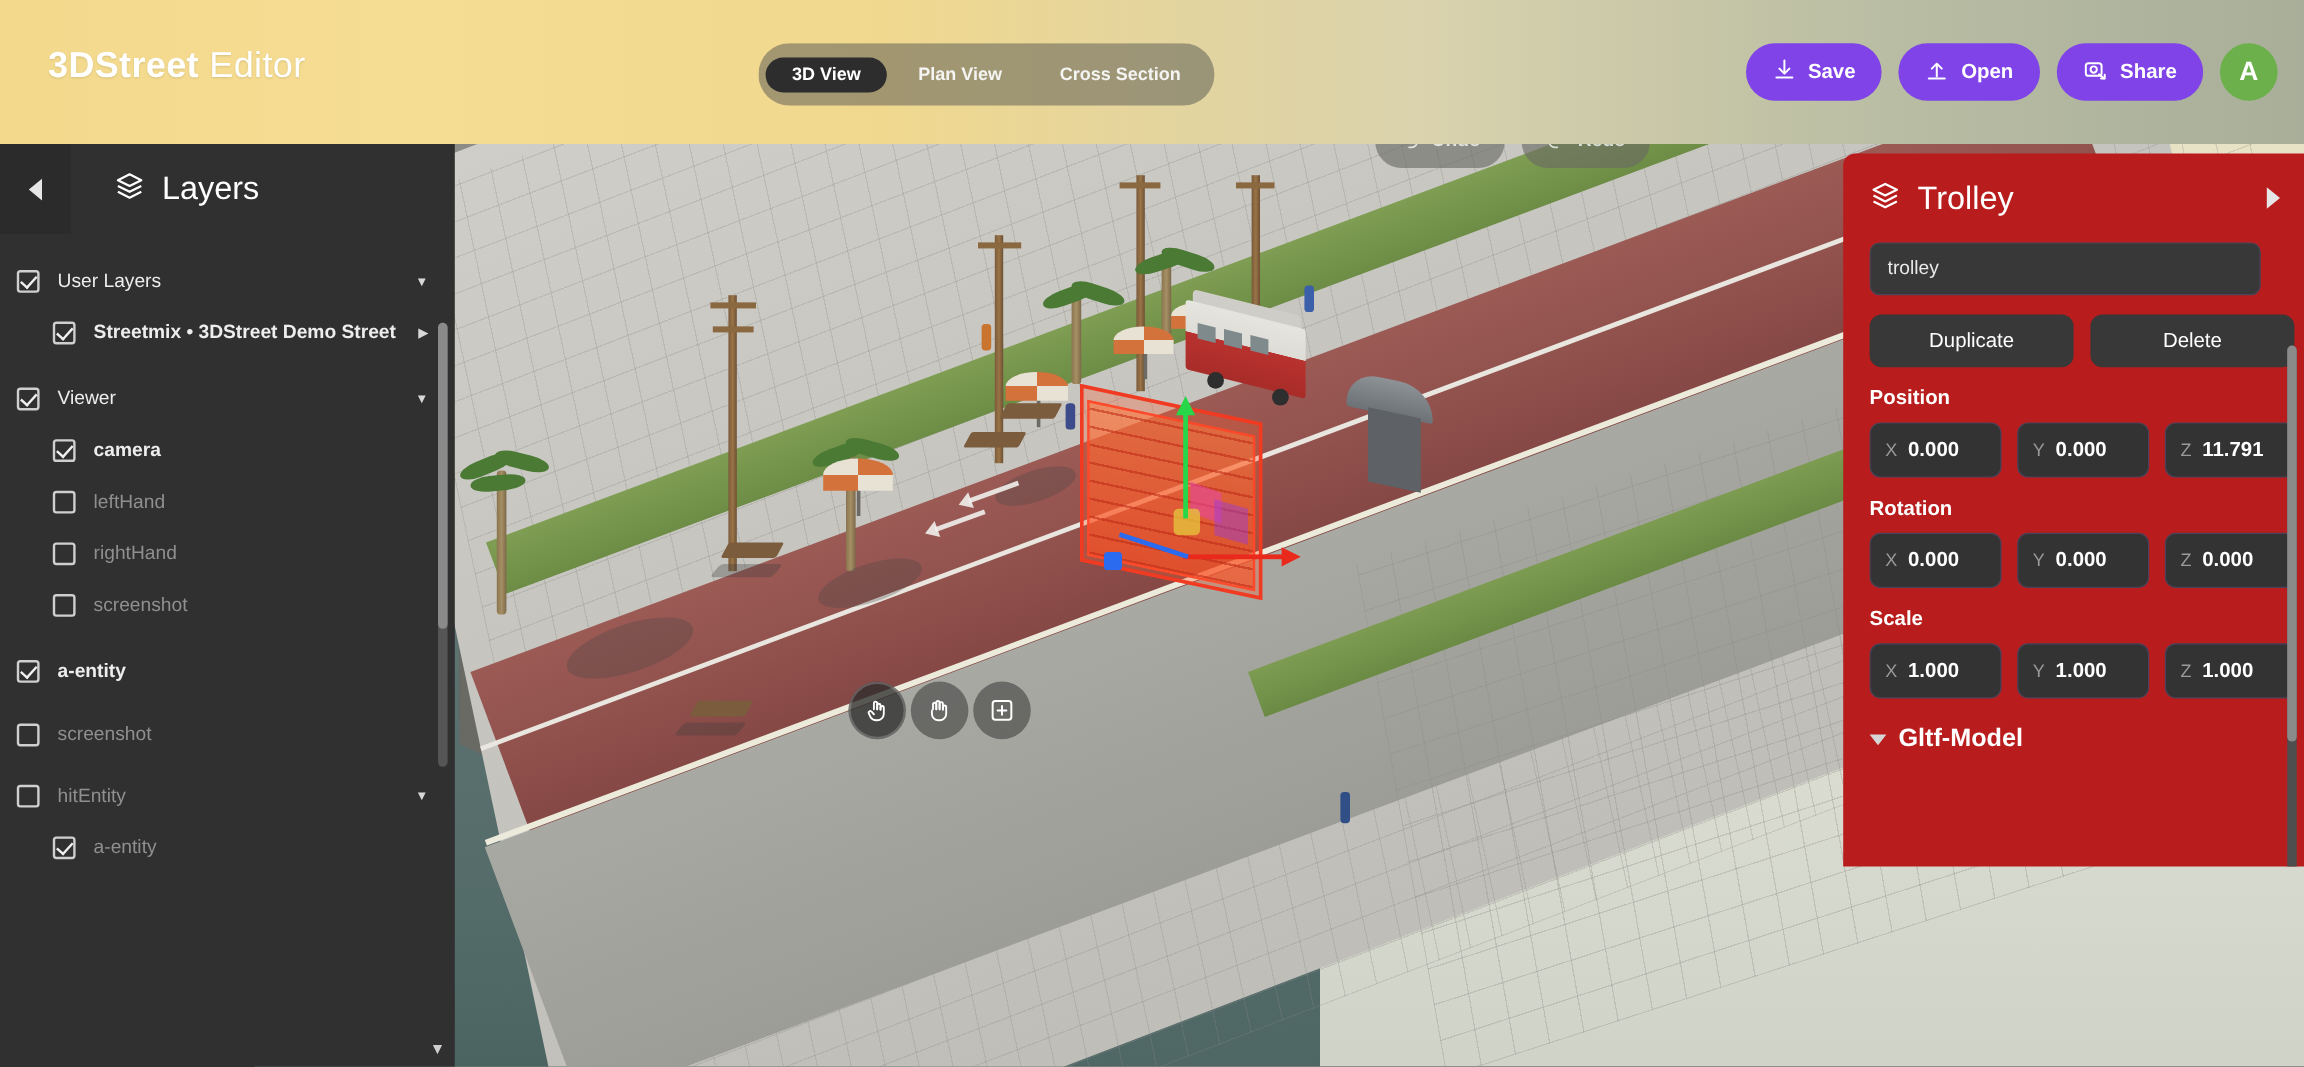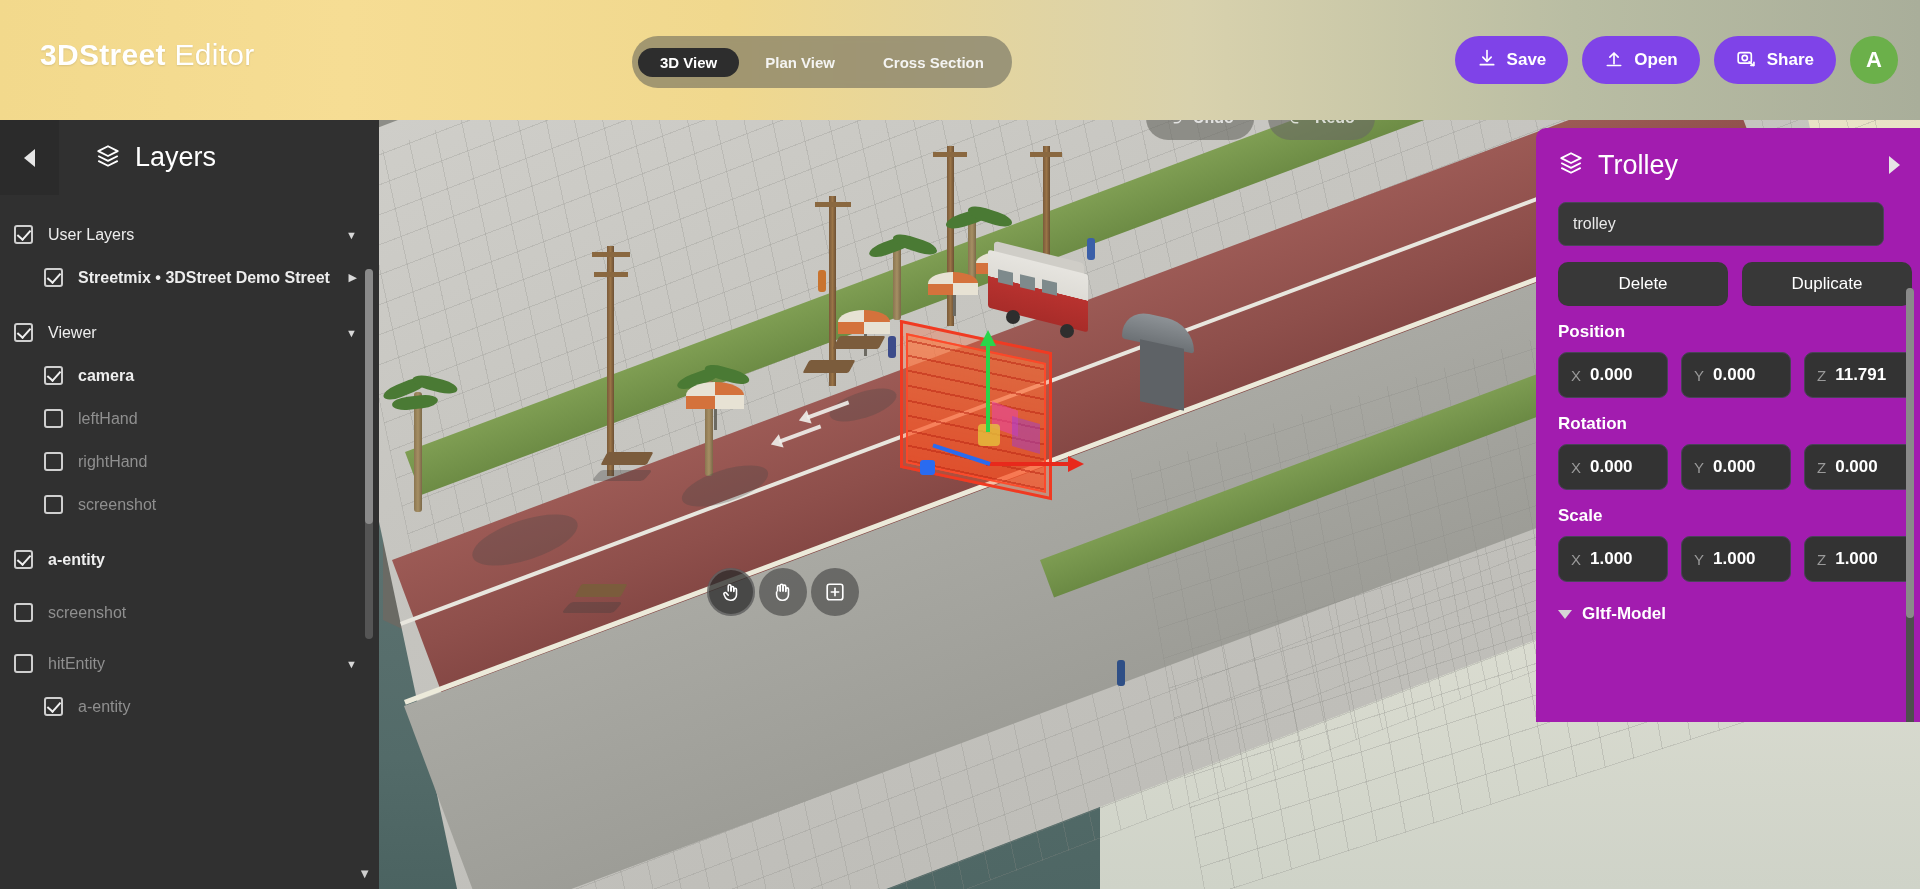--- a/index.html
+++ b/index.html
@@ -262,21 +262,21 @@
   .layer-row .lbl.dim { color:#8f8f8f; }
   .layer-row .lbl.bold { font-weight:700; }
   .layer-row .caret { margin-left:auto; color:#d8d8d8; font-size:11px; }
   .ind-0 { padding-left:14px; }
   .ind-1 { padding-left:44px; }
   .bottom-caret { position:absolute; right:8px; bottom:8px; color:#cfcfcf; font-size:13px; }
 
   
   #props-panel {
     position:absolute; right:0; top:128px; width:384px; height:594px;
-    background:#a21caf; z-index:30; overflow:hidden;
+    background:#b91c1c; z-index:30; overflow:hidden;
     border-radius:10px 0 0 0;
   }
   .pp-header { height:74px; display:flex; align-items:center; justify-content:space-between; padding:0 0 0 22px; }
   .pp-title { display:flex; align-items:center; gap:14px; }
   .pp-title .t { font-size:27px; color:#fff; font-weight:400; }
   .pp-expand { width:52px; height:74px; display:flex; align-items:center; justify-content:center; cursor:pointer; background:transparent; border:none; }
   .tri-right { width:0;height:0;border-top:9px solid transparent;border-bottom:9px solid transparent;border-left:11px solid #e6e6e6; }
   .pp-body { padding:0 0 0 22px; position:relative; }
   .sec-label { font-size:17px; color:#ffffff; font-weight:700; margin:16px 0 10px 0; }
   .model-input {
@@ -292,21 +292,21 @@
   .vec-row { display:flex; gap:13px; margin-top:6px; }
   .vec-field {
     width:110px; height:46px; border-radius:9px; background:#333333;
     border:1px solid #494258; display:flex; align-items:center; gap:9px; padding:0 12px;
     flex:0 0 auto; cursor:text;
   }
   .vec-field .ax { font-size:15px; color:#9a9a9a; }
   .vec-field .vv { font-size:17px; color:#fff; font-weight:700; white-space:nowrap; overflow:hidden; }
   .accordion { display:flex; align-items:center; gap:10px; margin-top:22px; cursor:pointer; }
   .accordion .tri { width:0;height:0;border-left:7px solid transparent;border-right:7px solid transparent;border-top:9px solid #d6d6d6; }
-  .accordion .atitle { font-size:17px; color:#fff; font-weight:700; }
+  .accordion .atitle { font-size:21px; color:#fff; font-weight:700; }
   .pp-scroll-track { position:absolute; right:6px; top:86px; width:8px; height:620px; background:#4e4e4e; border-radius:4px; }
   .pp-scroll-thumb { position:absolute; right:6px; top:86px; width:8px; height:330px; background:#8a8a8a; border-radius:4px; }
 
   
   #vp-toolbar {
     position:absolute; left:707px; top:568px; display:flex; gap:4px; z-index:25;
   }
   .tool-btn {
     width:48px; height:48px; border-radius:50%;
     background: rgba(60,60,60,.58);
@@ -619,22 +619,22 @@
     </div>
     <button class="pp-expand">
       <span class="tri-right"></span>
     </button>
   </div>
 
   <div class="pp-body">
     <input class="model-input" type="text" value="trolley" style="">
 
     <div class="btn-row">
+      <button class="dark-btn">Duplicate</button>
       <button class="dark-btn">Delete</button>
-      <button class="dark-btn">Duplicate</button>
     </div>
 
     <div class="sec-label">Position</div>
     <div class="vec-row">
       <div class="vec-field">
         <span class="ax">X</span>
         <span class="vv">0.000</span>
       </div>
       <div class="vec-field">
         <span class="ax">Y</span>

